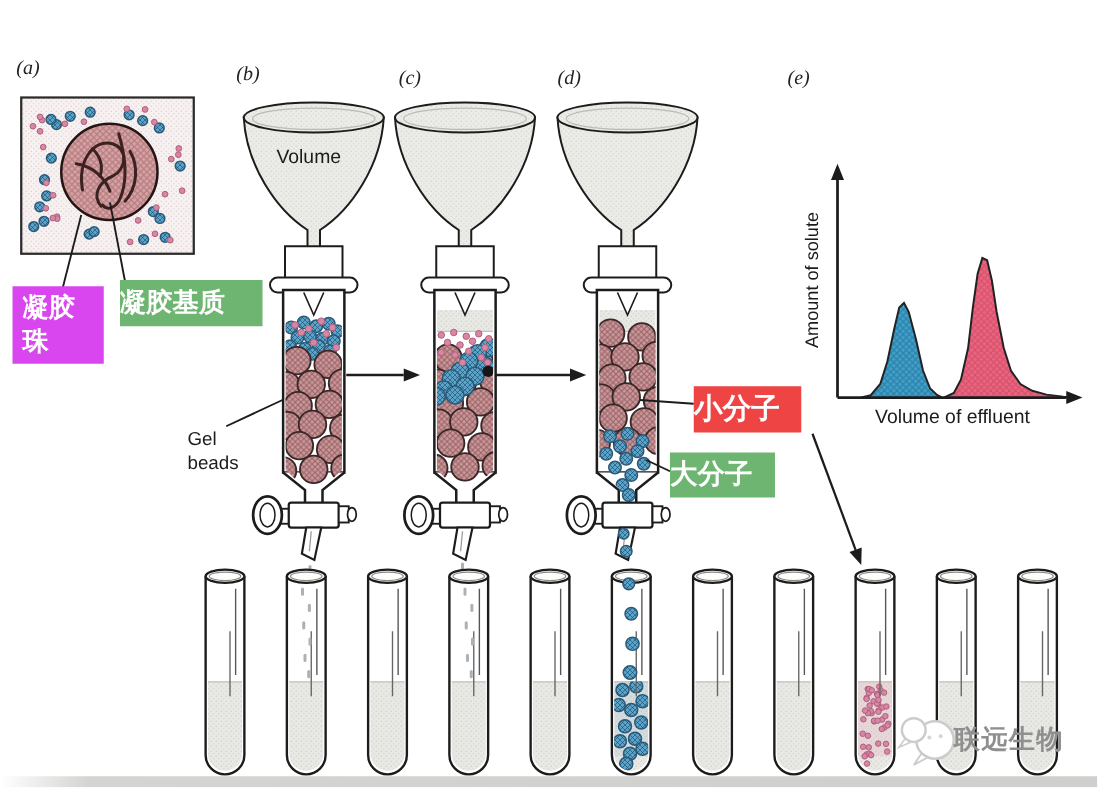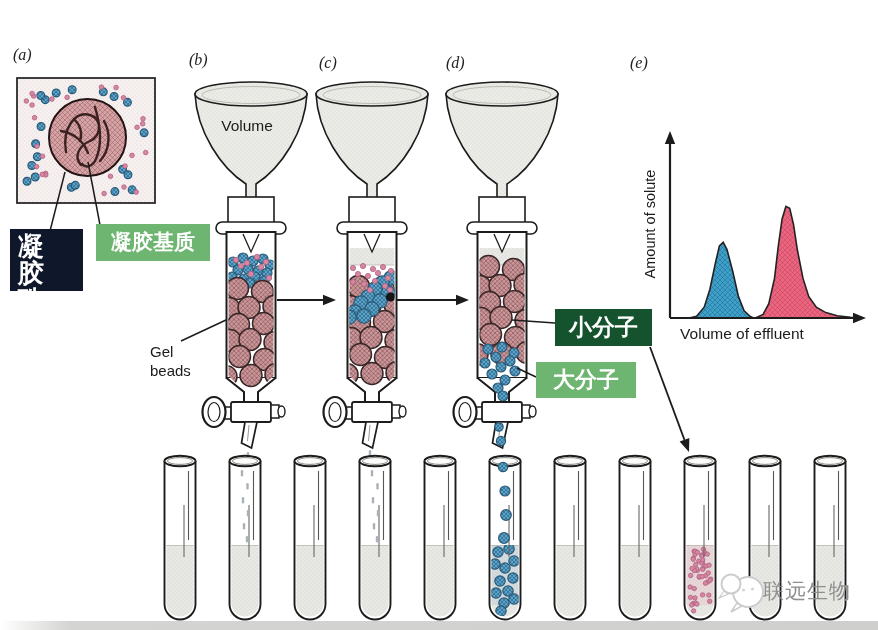--- a/index.html
+++ b/index.html
@@ -3,22 +3,22 @@
 <meta charset="utf-8">
 <style>
   html,body{margin:0;padding:0;background:#fff;}
   .stage{position:relative;width:878px;height:630px;background:#ffffff;overflow:hidden;
          font-family:"Liberation Sans",sans-serif;}
   #scene{position:absolute;left:0;top:0;}
   .pl{position:absolute;font-family:"Liberation Serif",serif;font-style:italic;
       font-size:16px;color:#222;}
   .ann{position:absolute;color:#1b1b1b;font-family:"Liberation Sans",sans-serif;}
   .gbox{position:absolute;color:#fff;font-family:"DejaVu Sans",sans-serif;
-        font-weight:bold;text-align:center;}
-  .wmtext{position:absolute;font-family:"DejaVu Sans",sans-serif;font-weight:normal;
+        font-weight:bold;}
+  .wmtext{position:absolute;font-family:"DejaVu Sans",sans-serif;font-weight:bold;
           font-size:21px;letter-spacing:1px;color:#8f8f8f;}
 </style>
 </head>
 <body>
 
 <div class="stage">
 
 <svg id="scene" width="878" height="630" viewBox="0 0 878 630">
   <defs>
     <pattern id="stipPanelA" width="4" height="4" patternUnits="userSpaceOnUse">
@@ -614,26 +614,26 @@
 <div class="pl" style="left:446px;top:54px">(d)</div>
 <div class="pl" style="left:630px;top:54px">(e)</div>
 
 <div class="ann" style="left:247px;top:126px;transform:translate(-50%,-50%);font-size:15.5px">Volume</div>
 
 <div class="ann" style="left:150px;top:342px;font-size:15px;line-height:19px">
   <div>Gel</div>
   <div>beads</div>
 </div>
 
-<div class="gbox" style="left: 10px; top: 229px; width: 73px; height: 62px; font-size: 26px; line-height: 27px; text-align: left; padding: 4px 17px 0px 8px; box-sizing: border-box; background-color: #0f172a;">
+<div class="gbox" style="left: 10px; top: 229px; width: 73px; height: 62px; font-size: 21px; line-height: 27px; text-align: left; padding: 4px 17px 0px 8px; box-sizing: border-box; background-color: #d946ef;">
   <div>凝胶</div>
   <div>珠</div>
 </div>
 <div class="gbox" style="left: 96px; top: 224px; width: 114px; height: 37px; font-size: 21px; line-height: 37px; background-color: rgb(109, 181, 112);">凝胶基质</div>
-<div class="gbox" style="left: 555px; top: 309px; width: 97px; height: 37px; font-size: 23px; line-height: 37px; background-color: #14532d;">小分子</div>
-<div class="gbox" style="left: 536px; top: 362px; width: 100px; height: 36px; font-size: 22px; line-height: 36px; background-color: rgb(109, 181, 112);">大分子</div>
+<div class="gbox" style="left: 555px; top: 309px; width: 86px; height: 37px; font-size: 23px; line-height: 37px; background-color: #ef4444;">小分子</div>
+<div class="gbox" style="left: 536px; top: 362px; width: 84px; height: 36px; font-size: 22px; line-height: 36px; background-color: rgb(109, 181, 112);">大分子</div>
 
 <div class="ann" style="left:650px;top:224px;transform:translate(-50%,-50%) rotate(-90deg);font-size:14.5px;white-space:nowrap">Amount of solute</div>
-<div class="ann" style="left:742px;top:334px;transform:translate(-50%,-50%);font-size:15.5px;white-space:nowrap">Volume of effluent</div>
+<div class="ann" style="left:762px;top:334px;transform:translate(-50%,-50%);font-size:15.5px;white-space:nowrap">Volume of effluent</div>
 
 <div class="wmtext" style="left:763px;top:577px">联远生物</div>
 
 </div>
 
 </body></html>

